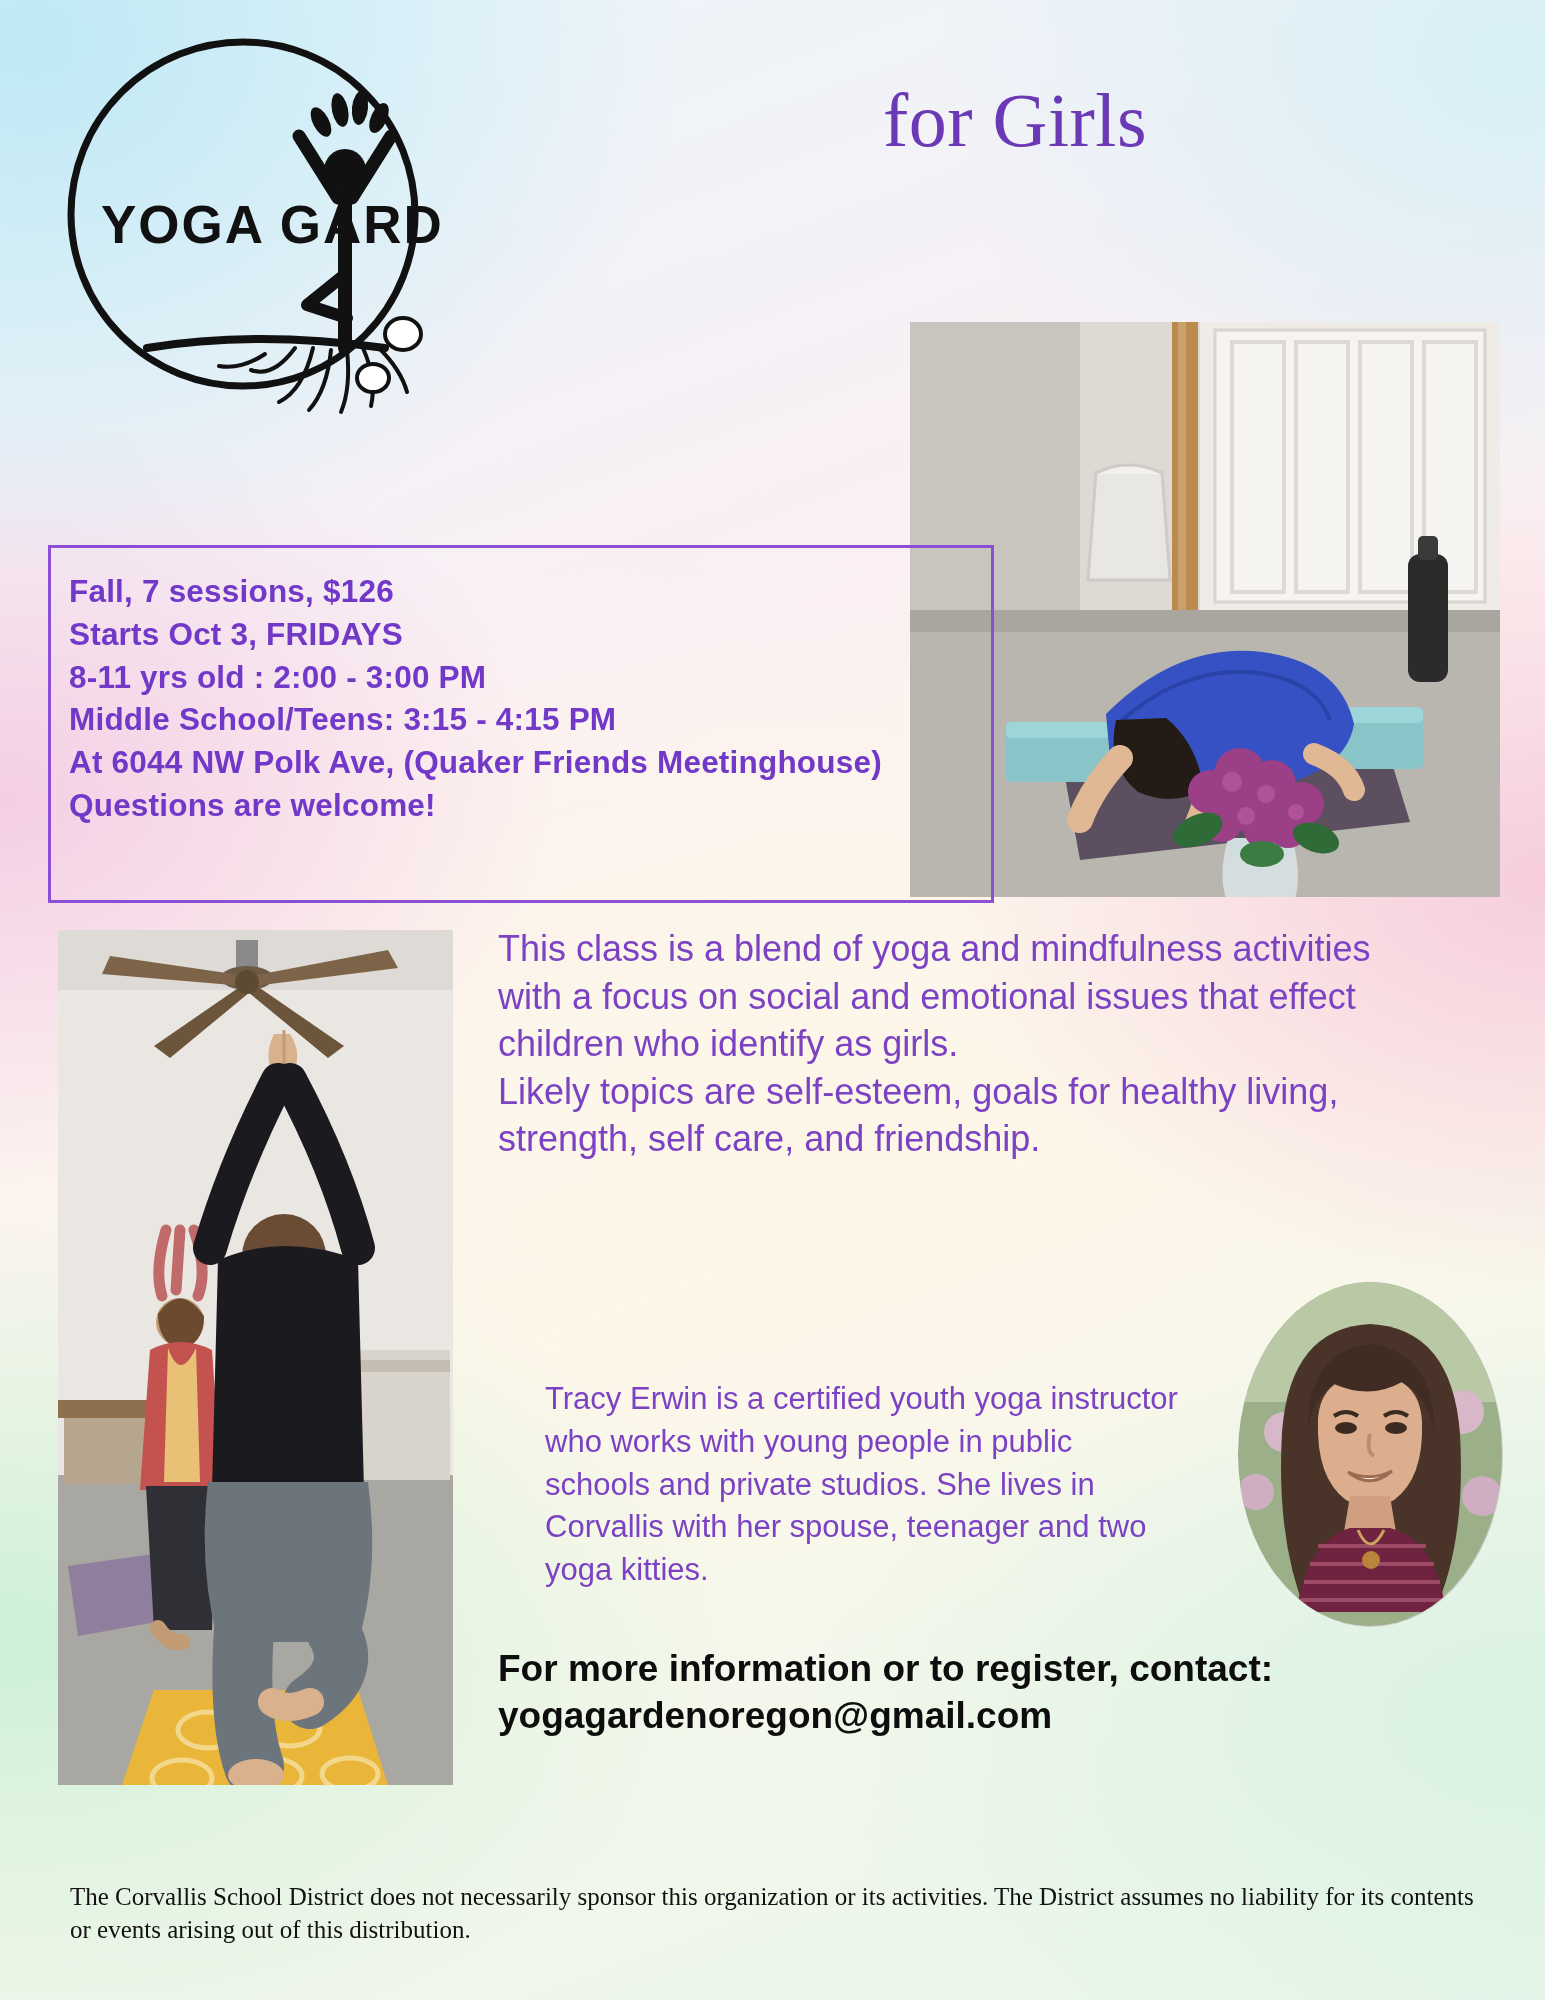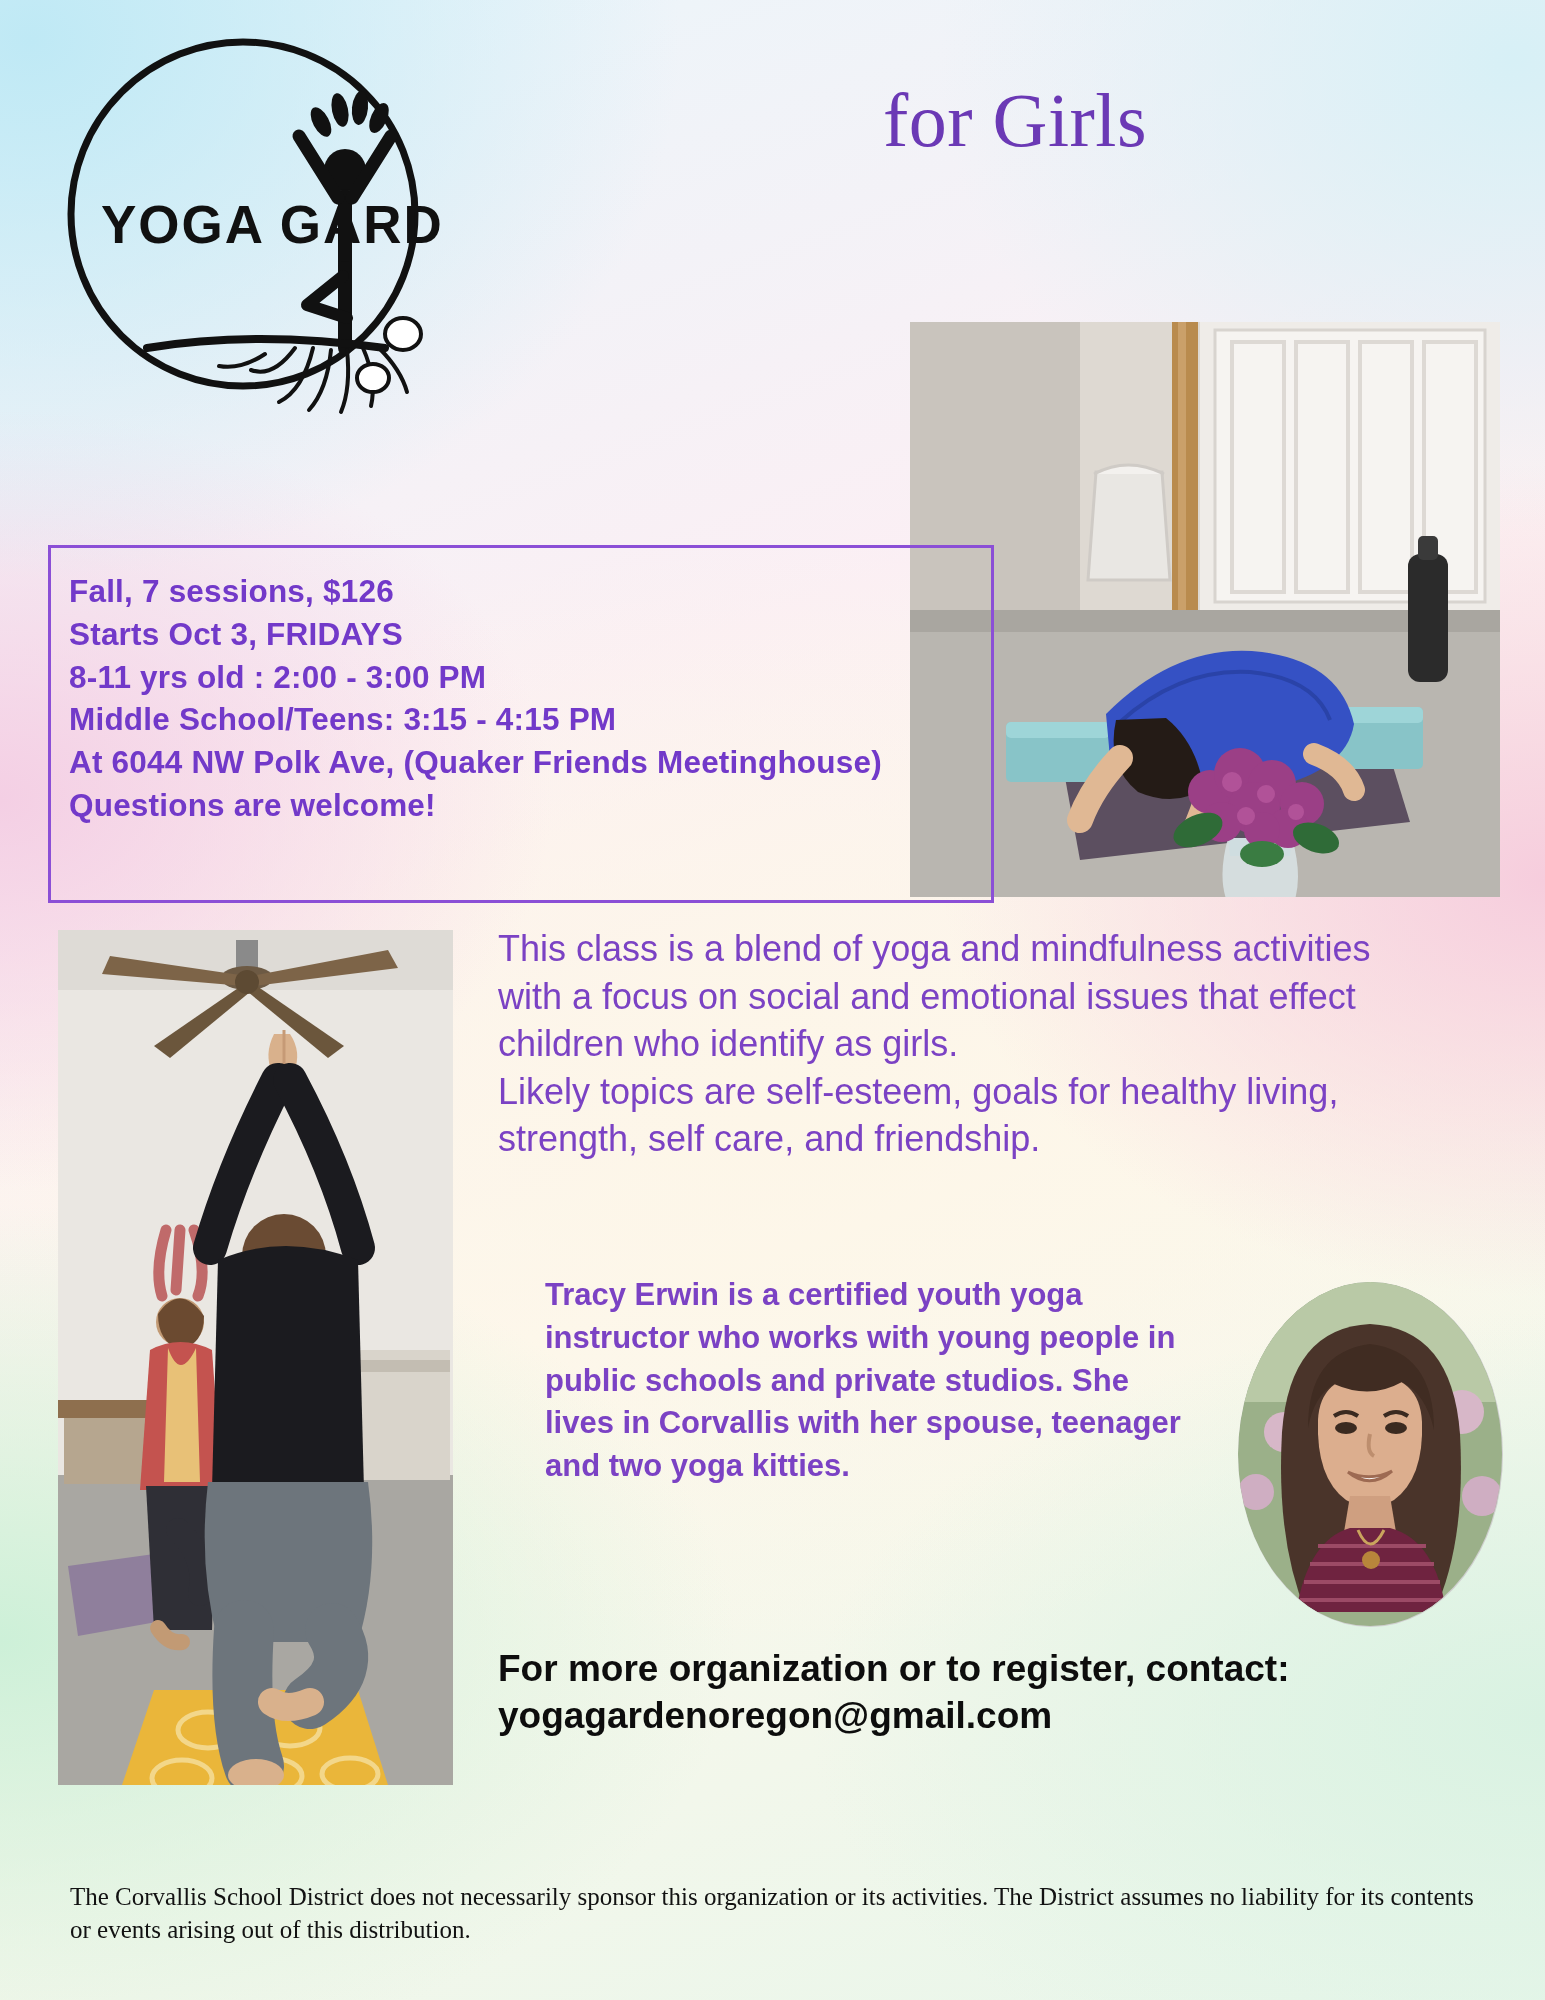--- a/index.html
+++ b/index.html
@@ -104,26 +104,26 @@
     top: 925px;
     width: 905px;
     color: #7b42c4;
     font-size: 36px;
     line-height: 1.32;
     font-weight: 500;
   }
   .bio {
     position: absolute;
     left: 545px;
-    top: 1274px;
+    top: 1378px;
     width: 640px;
     color: #7b42c4;
     font-size: 31px;
     line-height: 1.38;
-    font-weight: 700;
+    font-weight: 400;
   }
   .contact {
     position: absolute;
     left: 498px;
     top: 1645px;
     width: 930px;
     color: #0d0d0d;
     font-size: 37px;
     font-weight: bold;
     line-height: 1.28;
@@ -387,19 +387,19 @@
 
         <path d="M120 248 Q132 276 146 248" fill="none" stroke="#caa45d" stroke-width="3"></path>
         <circle cx="133" cy="278" r="9" fill="#b8853b"></circle>
       </g>
     </svg>
   </div>
 
   <div class="bio">Tracy Erwin is a certified youth yoga instructor who works with young people in public schools and private studios. She lives in Corvallis with her spouse, teenager and two yoga kitties.</div>
 
   <div class="contact">
-    <div>For more organization or to register, contact:</div>
+    <div>For more information or to register, contact:</div>
     <div>yogagardenoregon@gmail.com</div>
   </div>
 
   <div class="disclaimer">The Corvallis School District does not necessarily sponsor this organization or its activities. The District assumes no liability for its contents or events arising out of this distribution.</div>
 
 </div>
 
 </body></html>

